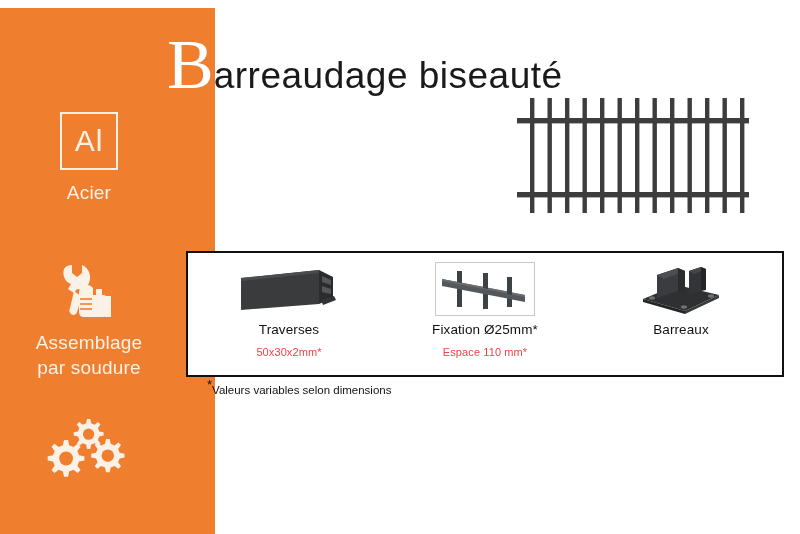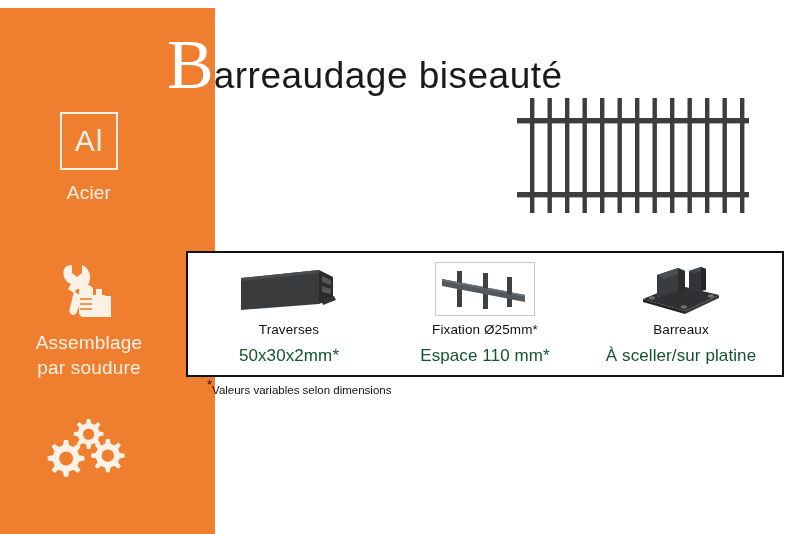--- a/index.html
+++ b/index.html
@@ -156,22 +156,22 @@
     box-sizing: border-box;
   }
   .spec-line1 {
     font-size: 13.5px;
     color: #111111;
     margin-top: 6px;
     letter-spacing: 0.1px;
     white-space: nowrap;
   }
   .spec-line2 {
-    font-size: 17px;
-    color: #14532d;
+    font-size: 11px;
+    color: #ef4444;
     margin-top: 9px;
     letter-spacing: 0.1px;
     white-space: nowrap;
   }
 
   
   .footnote {
     position: absolute;
     left: 207px;
     top: 384px;
@@ -335,21 +335,20 @@
             <polygon points="24,12 45,5 45,28 24,35" fill="#3a3c3f"></polygon>
             <polygon points="24,12 45,5 52,8 31,16" fill="#4c4f52"></polygon>
             <polygon points="45,5 52,8 52,30 45,28" fill="#2a2c2e"></polygon>
 
             <polygon points="56,8 68,4 68,28 56,32" fill="#323437"></polygon>
             <polygon points="56,8 68,4 73,6 61,11" fill="#45484b"></polygon>
             <polygon points="68,4 73,6 73,27 68,28" fill="#232527"></polygon>
           </svg>
         </div>
         <div class="spec-line1">Barreaux</div>
-        <div class="spec-line2">À sceller/sur platine</div>
       </div>
 
 
     </div>
   </div>
 
   <div class="footnote">
     <span class="star">*</span><span>Valeurs variables selon dimensions</span>
   </div>
 

